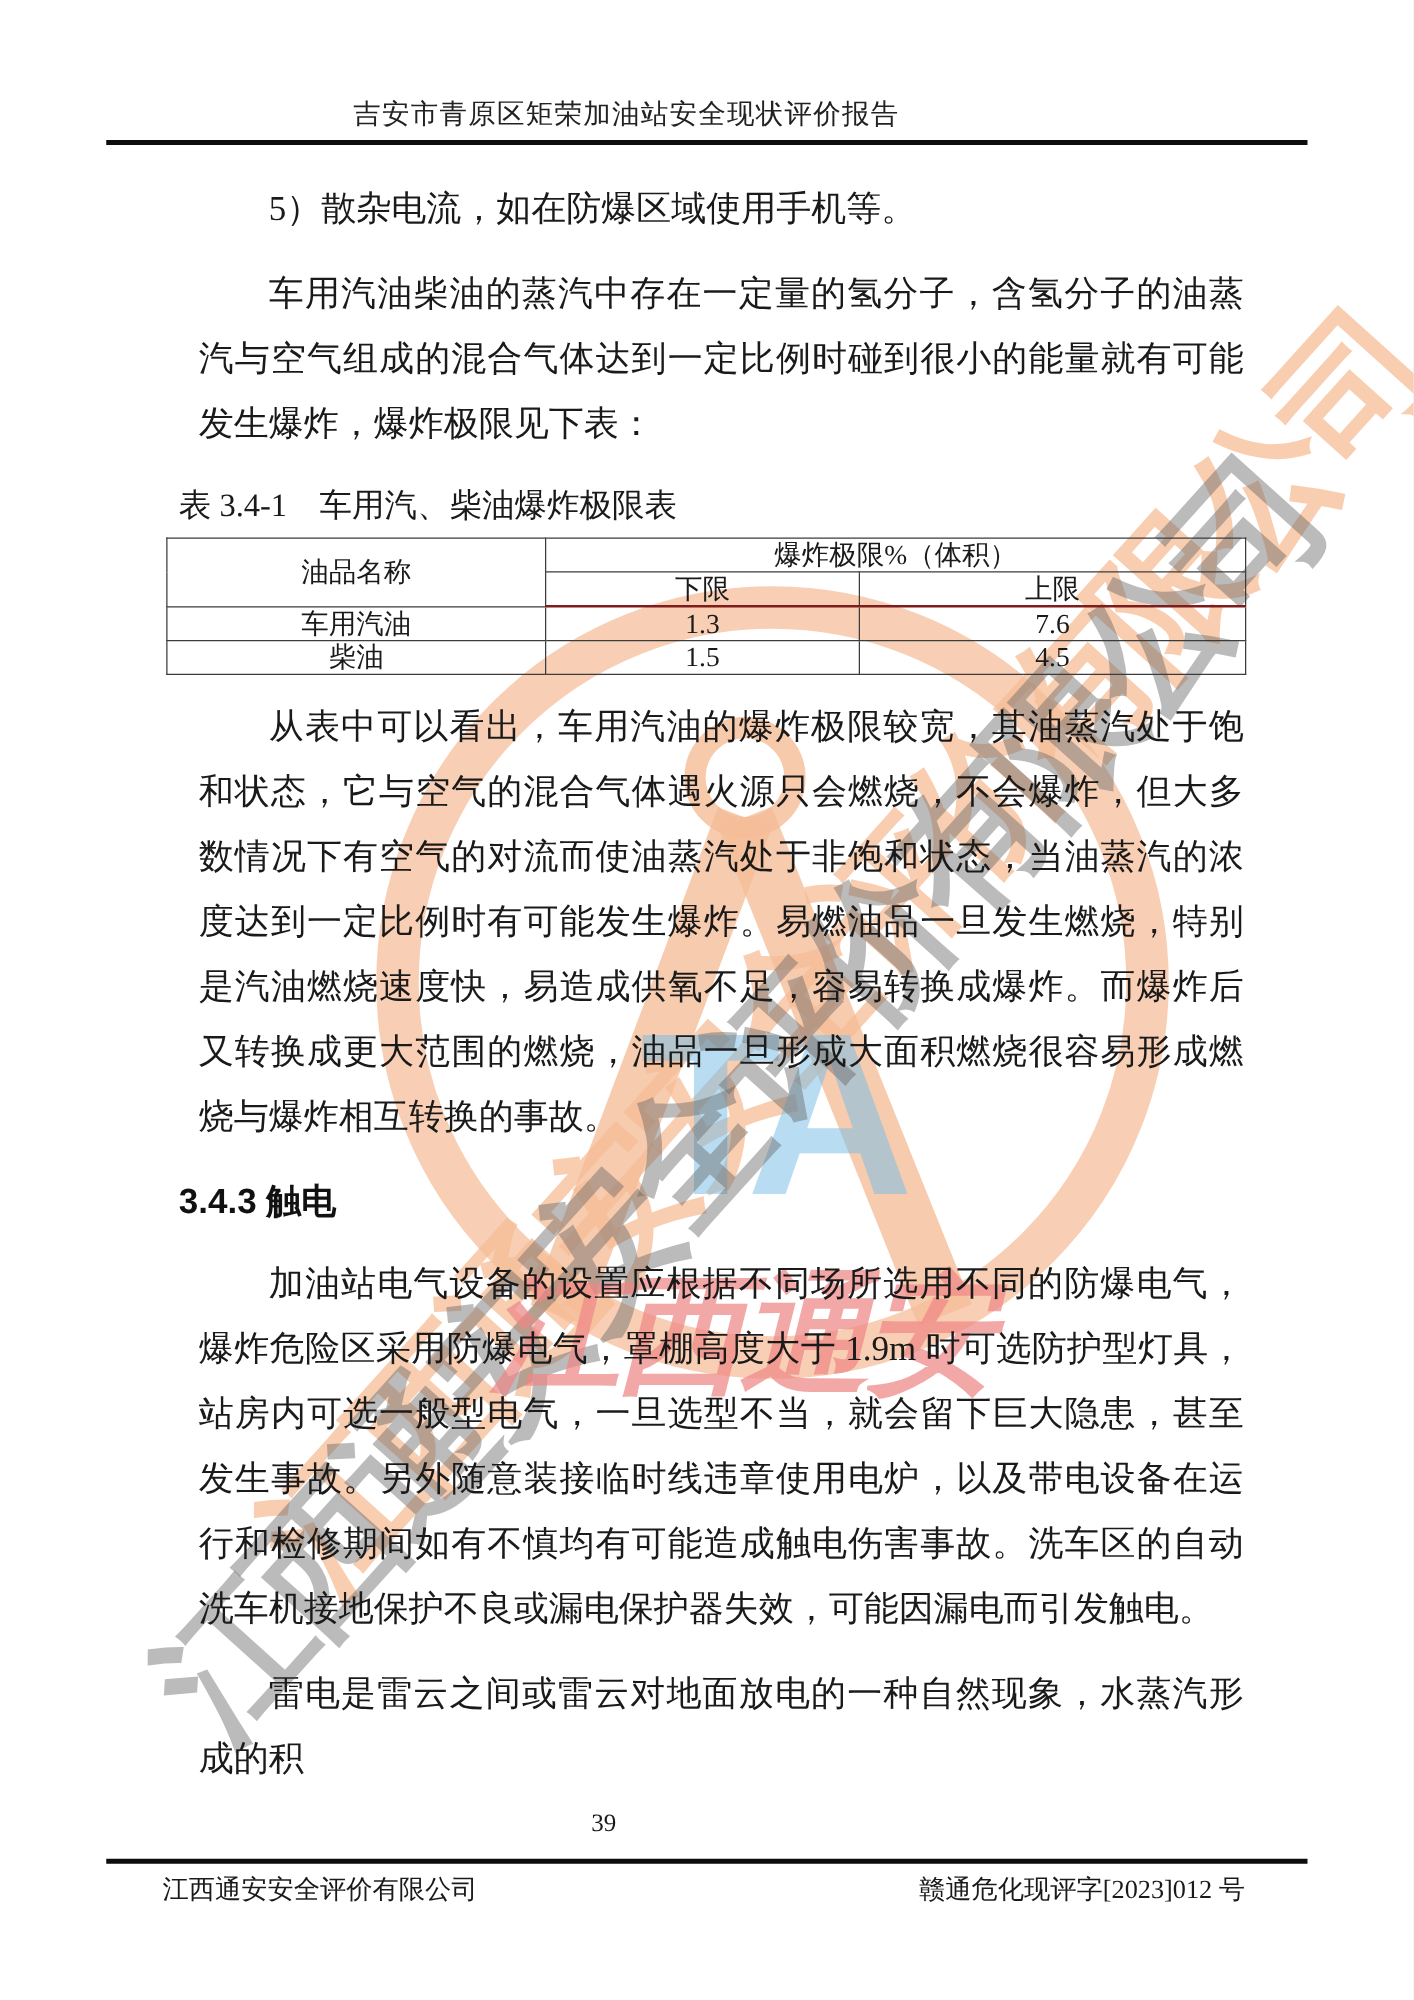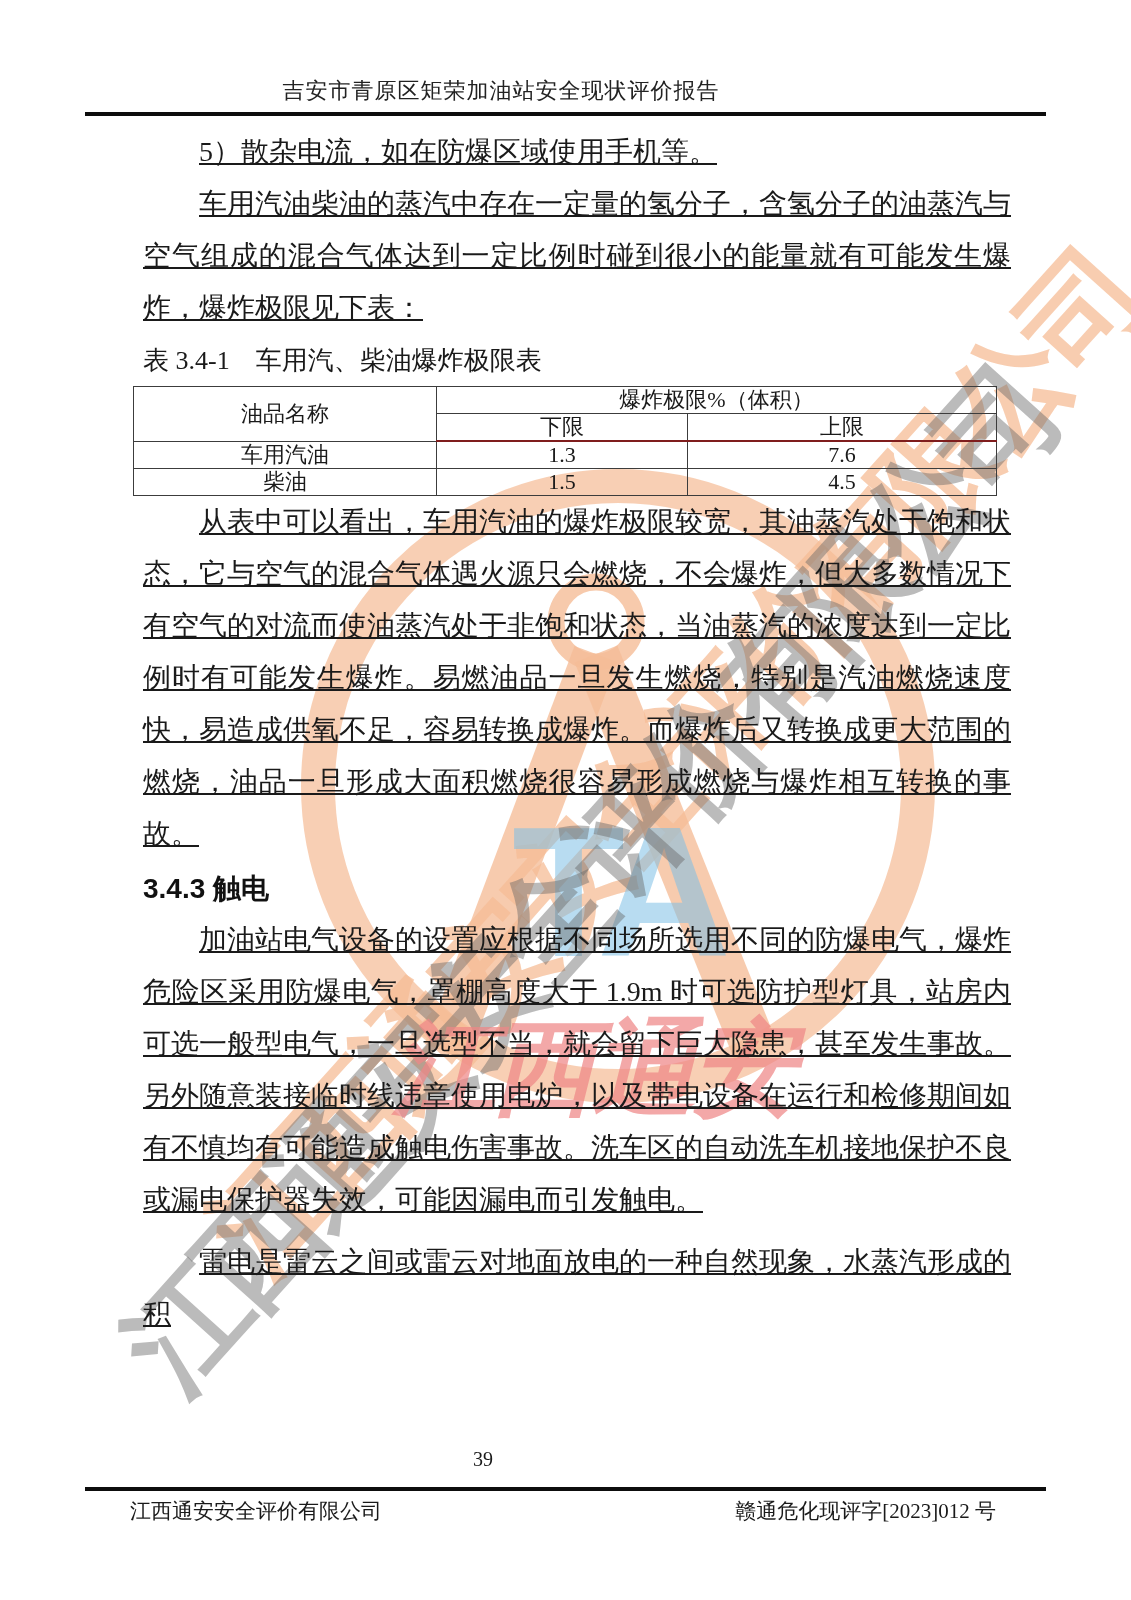--- a/index.html
+++ b/index.html
@@ -35,21 +35,21 @@
   
   .header { position:absolute; top:76px; left:0; width:1002px; text-align:center; z-index:1; }
   .header-title { font-size:22px; letter-spacing:1px; color:#222; }
   .header-rule { position:absolute; top:112px; left:85px; width:961px; height:4px; background:#0d0d0d; z-index:1; }
 
   
   .content {
     position:absolute; left:143px; top:126px; width:868px; z-index:1;
     font-size:28px; line-height:52px; text-align:justify;
   }
-  .content p { margin:0; text-indent:2em;text-decoration:underline; }
+  .content p { margin:16px; text-indent:2em; }
   .content h2 {
     font-family:"Liberation Sans","DejaVu Sans",sans-serif;
     font-size:28px; font-weight:700; line-height:50px; margin:4px 0 0 0;
     text-align:left; color:#111;
   }
   .content .spaced { margin-top:10px; }
 
   
   .table-title { text-align:left; font-size:26px; line-height:46px; margin-top:4px; text-indent:0 !important; }
   table.limits {

